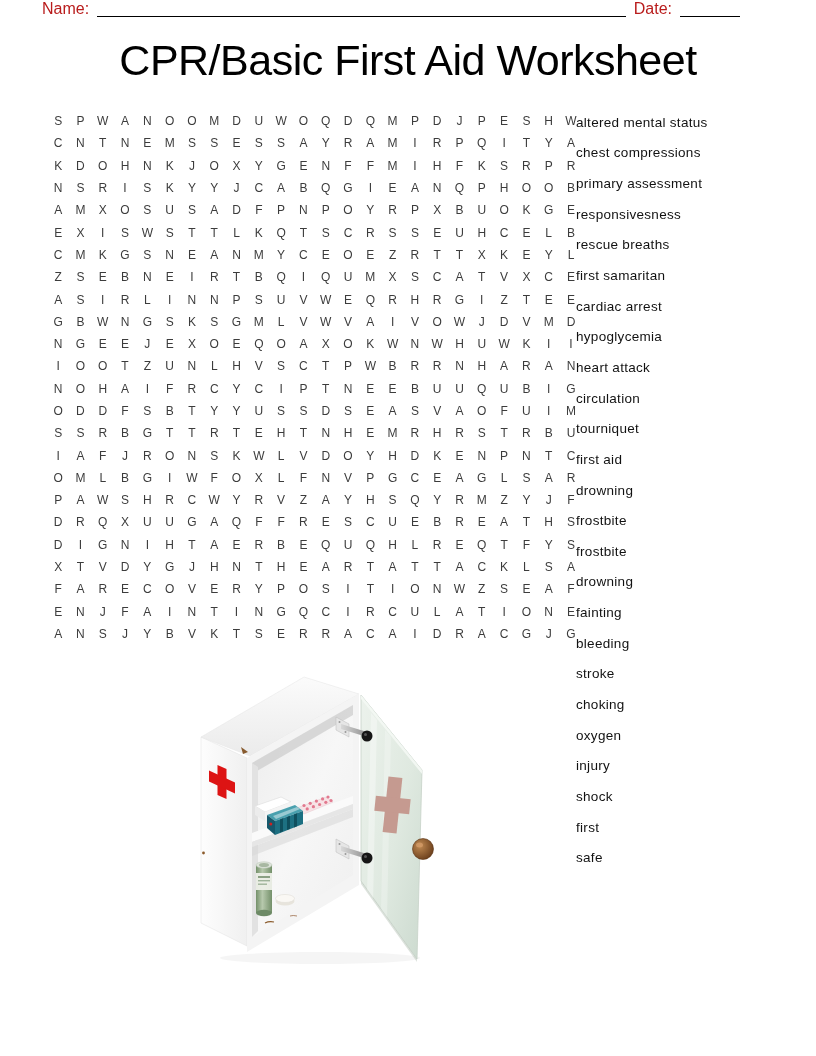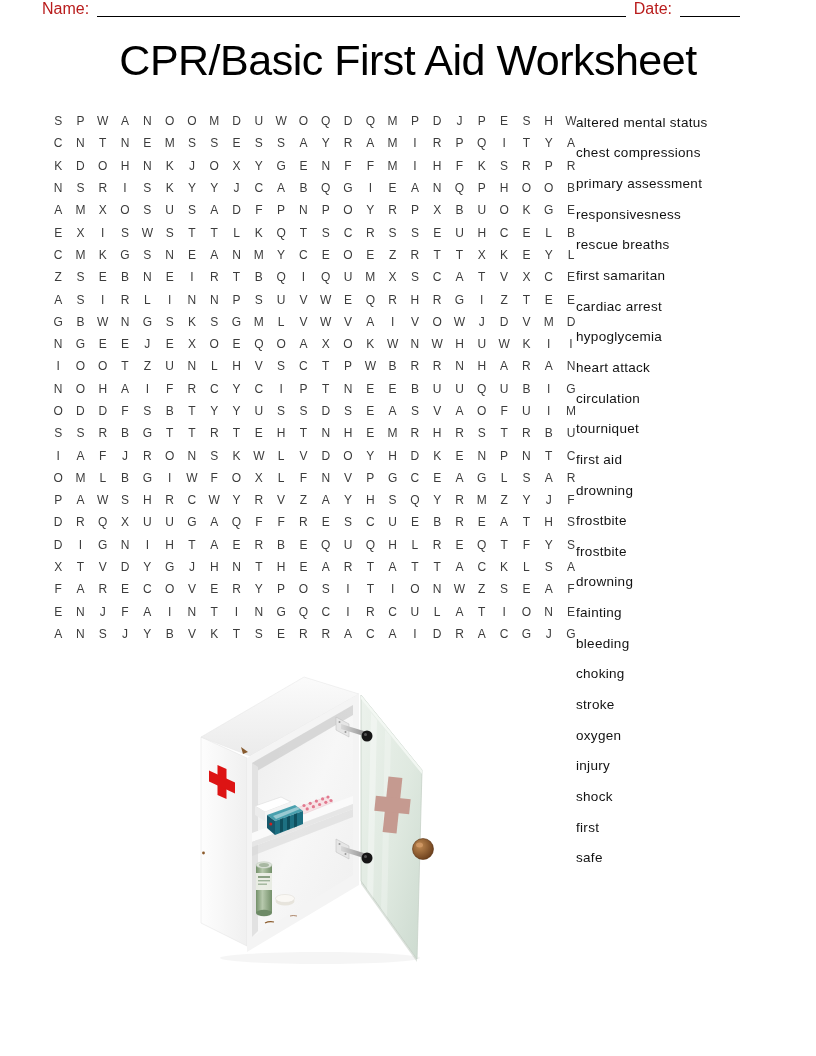--- a/index.html
+++ b/index.html
@@ -641,22 +641,22 @@
     <div class="word">heart attack</div>
     <div class="word">circulation</div>
     <div class="word">tourniquet</div>
     <div class="word">first aid</div>
     <div class="word">drowning</div>
     <div class="word">frostbite</div>
     <div class="word">frostbite</div>
     <div class="word">drowning</div>
     <div class="word">fainting</div>
     <div class="word">bleeding</div>
+    <div class="word">stroke</div>
     <div class="word">choking</div>
-    <div class="word">stroke</div>
     <div class="word">oxygen</div>
     <div class="word">injury</div>
     <div class="word">shock</div>
     <div class="word">first</div>
     <div class="word">safe</div>
   </div>
 
 <svg class="cabinet" viewBox="0 0 240 290" xmlns="http://www.w3.org/2000/svg">
   <defs>
     <linearGradient id="gTop" x1="0" y1="0" x2="0" y2="1">

